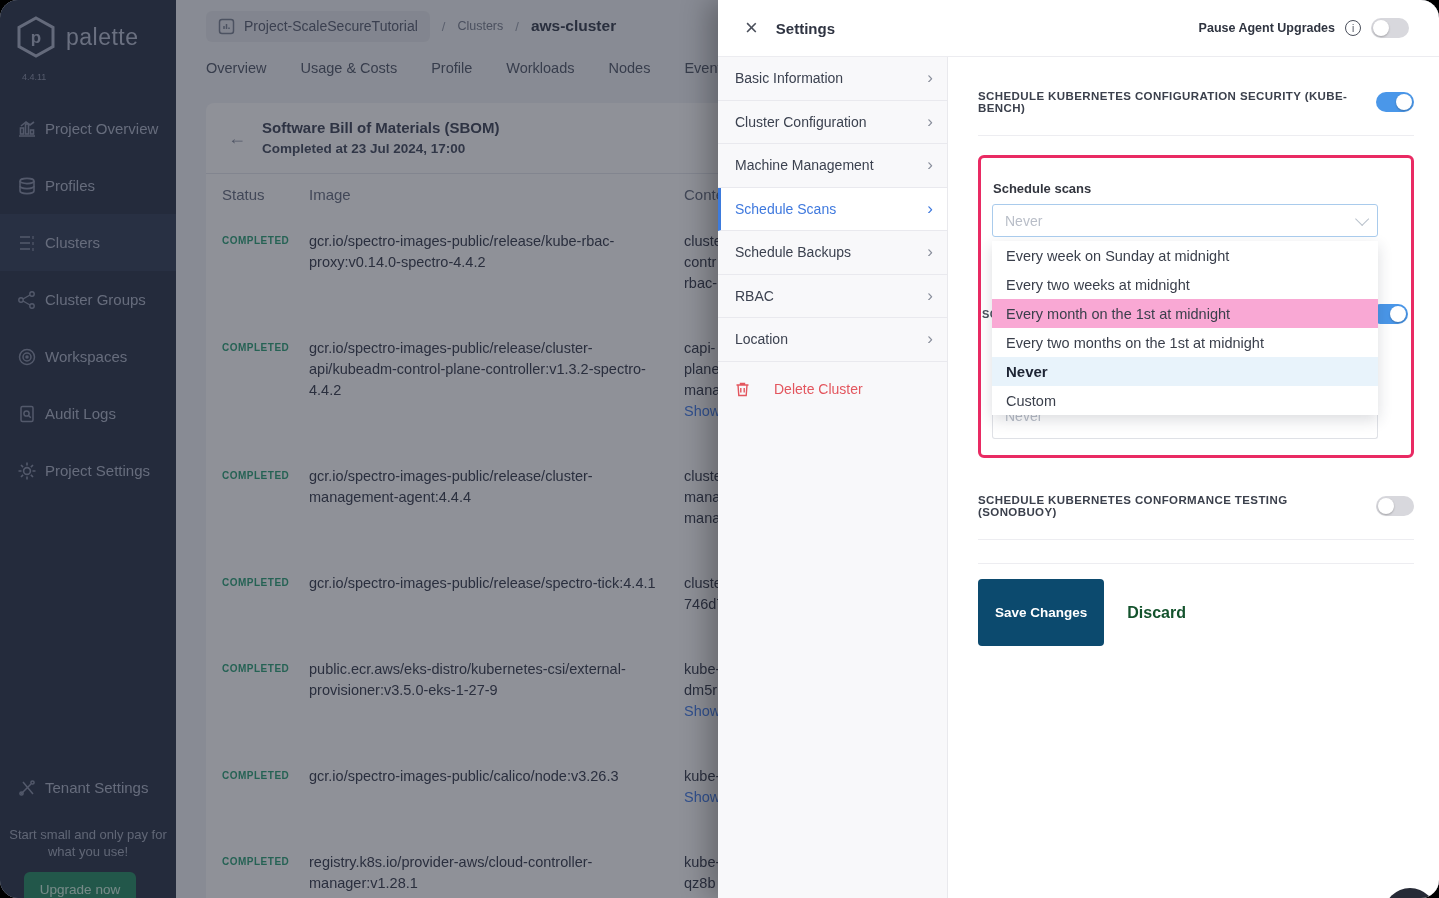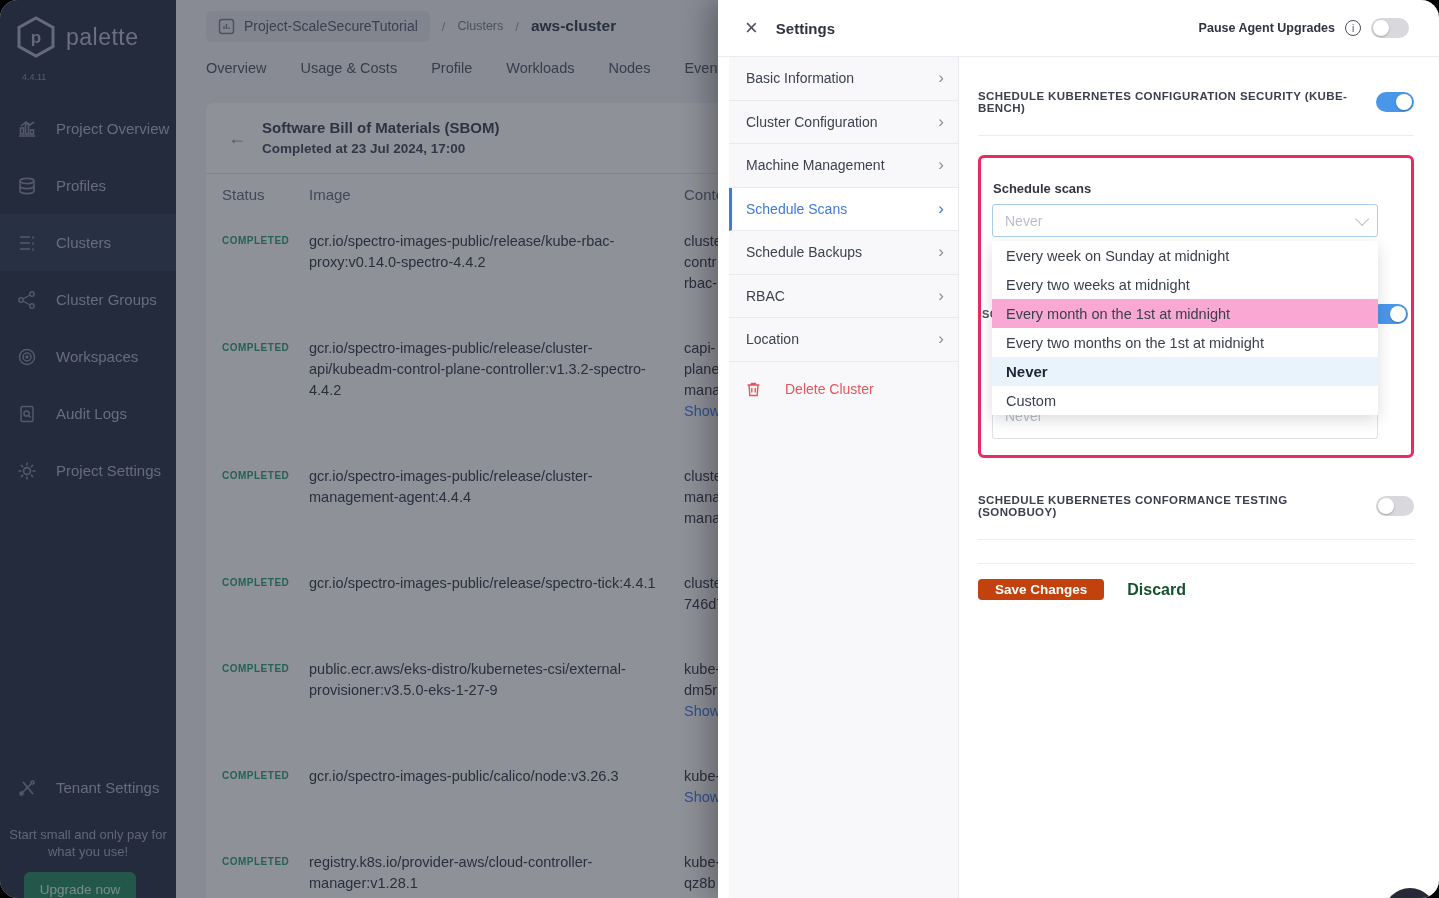--- a/index.html
+++ b/index.html
@@ -6,21 +6,21 @@
   *{box-sizing:border-box;font-family:"Liberation Sans",sans-serif;}
   .window{position:relative;width:1439px;height:898px;background:#eef0f3;border-radius:18px;overflow:hidden;margin:0 auto;}
 
   
   .sidebar{position:absolute;left:0;top:0;width:176px;height:100%;background:#313b4e;z-index:1;}
   .logo-row{display:flex;align-items:center;gap:10px;padding:16px 0 0 16px;}
   .logo-hex{width:40px;height:42px;color:#aab1c4;}
   .logo-text{font-size:23px;color:#b6bdce;letter-spacing:.5px;}
   .version{font-size:9px;color:#8d94a8;padding:14px 0 0 22px;}
   .nav{position:absolute;top:100px;left:0;width:100%;}
-  .nav-item{display:flex;align-items:center;gap:19px;height:57px;padding-left:17px;color:#aeb5c6;font-size:15px;cursor:pointer;}
+  .nav-item{display:flex;align-items:center;gap:8px;height:57px;padding-left:17px;color:#aeb5c6;font-size:15px;cursor:pointer;}
   .nav-item .ic{width:20px;height:20px;color:#8a92a6;flex:0 0 auto;display:flex;align-items:center;justify-content:center;}
   .nav-item.active{background:#3a455c;}
   .nav-bottom{position:absolute;top:759px;left:0;width:100%;}
   .promo{position:absolute;top:826px;width:100%;text-align:center;font-size:13px;line-height:17px;color:#a3aaba;}
   .upgrade-btn{position:absolute;top:872px;left:24px;width:112px;height:34px;background:#2f8f68;color:#cdeedd;border:none;border-radius:6px;font-size:13.5px;cursor:pointer;}
 
   
   .main{position:absolute;left:176px;top:0;right:0;bottom:0;background:#eef0f3;z-index:1;}
   .topbar{display:flex;align-items:center;gap:12px;padding:8px 0 0 30px;height:44px;}
   .crumb-chip{display:flex;align-items:center;gap:9px;background:#e3e5ea;border-radius:6px;height:31px;padding:0 12px;color:#5d6374;font-size:14px;}
@@ -55,21 +55,21 @@
   .pause-label{font-size:12.5px;font-weight:700;color:#2f3440;}
   .info-ic{width:16px;height:16px;border:1.4px solid #4a4f5b;border-radius:50%;color:#4a4f5b;font-size:10px;display:flex;align-items:center;justify-content:center;cursor:pointer;}
 
   .toggle{width:38px;height:20px;border-radius:10px;position:relative;cursor:pointer;flex:0 0 auto;}
   .toggle .knob{position:absolute;top:2px;width:16px;height:16px;border-radius:50%;background:#fff;box-shadow:0 1px 2px rgba(0,0,0,.25);}
   .toggle.on{background:#4a97e9;}
   .toggle.on .knob{right:2px;}
   .toggle.off{background:#d8d8dd;}
   .toggle.off .knob{left:2px;}
 
-  .menu{position:absolute;left:11px;top:57px;bottom:0;width:230px;background:#f8f8fa;border-right:1px solid #e9e9ed;}
+  .menu{position:absolute;left:0;top:57px;bottom:0;width:230px;background:#f8f8fa;border-right:1px solid #e9e9ed;}
   .menu-item{display:flex;align-items:center;height:43.5px;padding:0 14px 0 17px;border-bottom:1px solid #e9e9ee;font-size:14px;color:#3c4250;cursor:pointer;}
   .menu-item .chev{margin-left:auto;color:#8a8f9c;font-size:17px;}
   .menu-item.active{background:#fff;border-left:3px solid #3d7bdd;padding-left:14px;color:#3f79de;font-weight:500;}
   .menu-item.active .chev{color:#3f79de;}
   .delete-row{display:flex;align-items:center;gap:24px;margin-top:9px;padding:10px 17px;color:#e3565e;font-size:14px;cursor:pointer;}
   .delete-row svg{width:15px;height:16px;}
 
   .panel-content{position:absolute;left:230px;top:57px;right:0;bottom:0;padding:0 25px 0 30px;}
   .setting-row{display:flex;align-items:center;justify-content:space-between;gap:20px;}
   .setting-label{font-size:11.5px;font-weight:700;letter-spacing:.4px;color:#3b404c;}
@@ -85,21 +85,21 @@
   .ghost-field{position:absolute;left:11px;top:257px;width:386px;height:24px;border:1px solid #dfe1e6;border-top:none;border-radius:0 0 3px 3px;overflow:hidden;z-index:1;}
   .ghost-field span{display:block;margin:-7px 0 0 12px;font-size:14px;color:#b9bec8;}
   .dropdown{position:absolute;left:11px;top:83px;width:386px;background:#fff;box-shadow:0 5px 14px rgba(40,45,60,.16);z-index:2;}
   .opt{height:29px;display:flex;align-items:center;padding:0 14px;font-size:14.5px;color:#3a3f4b;cursor:pointer;white-space:nowrap;}
   .opt.hover{background:#f9a8d4;}
   .opt.selected{background:#e8f3fb;font-weight:700;color:#1d2433;font-size:15px;}
 
   .row-sono{margin-top:36px;padding-bottom:21px;border-bottom:1px solid #ededf1;}
   .actions-divider{border-bottom:1px solid #ededf1;margin-top:23px;}
   .actions{display:flex;align-items:center;gap:23px;margin-top:15px;}
-  .save-btn{background:#c2410c;color:#fff;border:none;border-radius:4px;padding:3px 17px;font-size:13.5px;font-weight:700;cursor:pointer;}
+  .save-btn{background:#0c4a6e;color:#fff;border:none;border-radius:4px;padding:26px 17px;font-size:13.5px;font-weight:700;cursor:pointer;}
   .discard-btn{color:#14532d;font-size:16px;font-weight:700;cursor:pointer;}
 
   .peek-circle{position:absolute;left:1384px;top:888px;width:52px;height:52px;border-radius:50%;background:#262a36;z-index:30;}
   svg{display:block;}
 </style>
 </head>
 <body>
 
 <div class="window">
 

